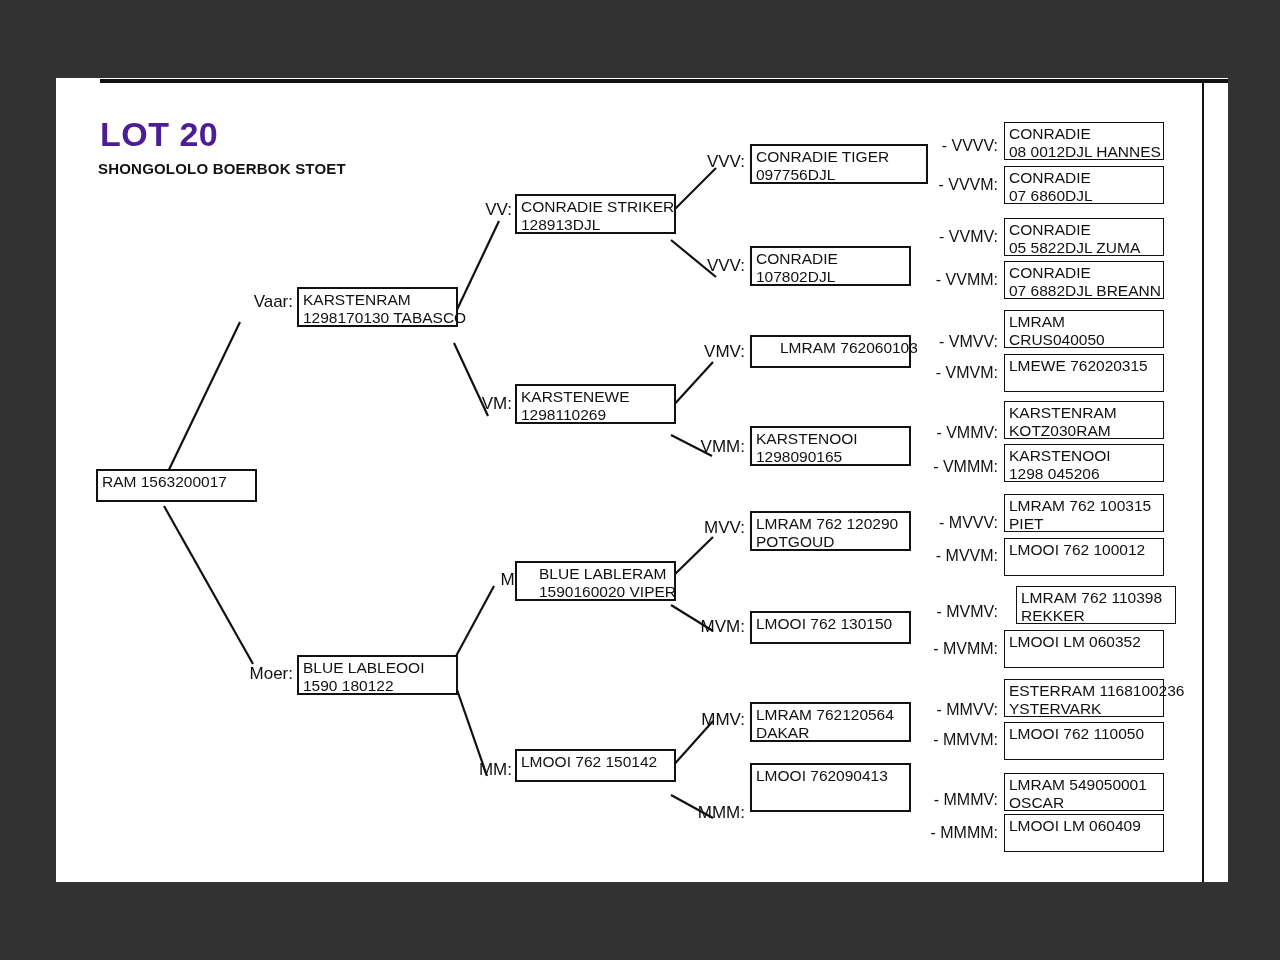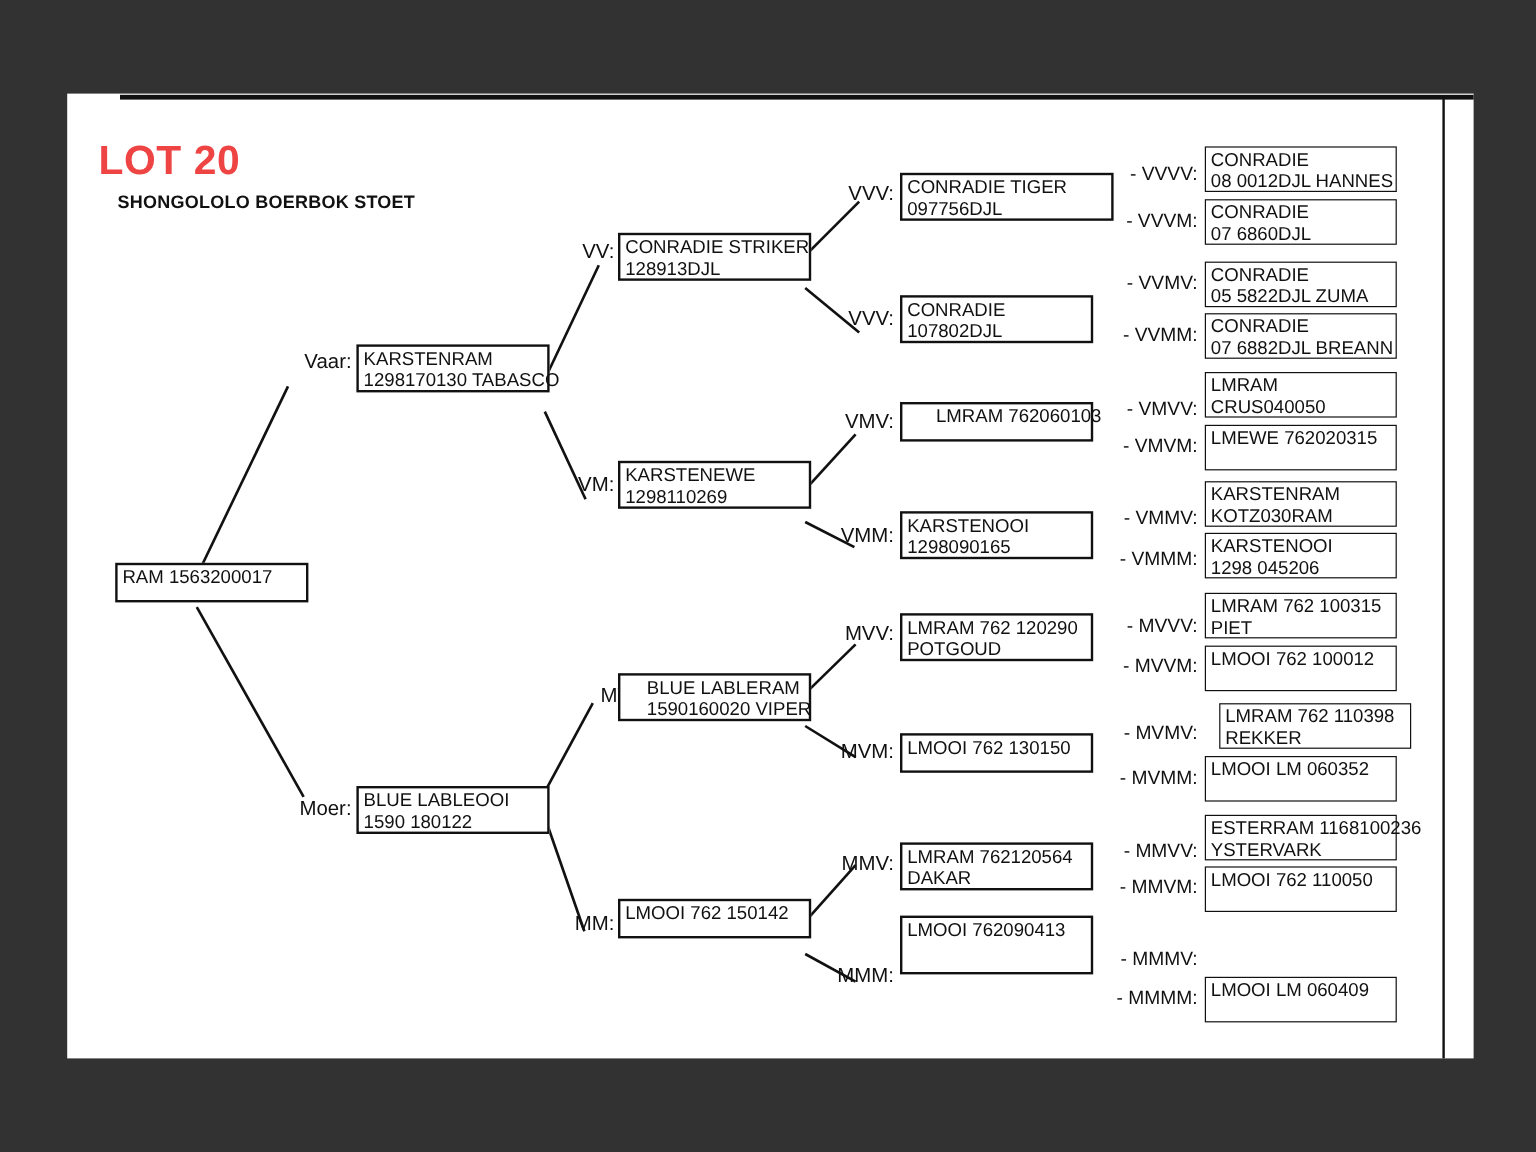--- a/index.html
+++ b/index.html
@@ -49,26 +49,26 @@
   #connectors {
     position: absolute;
     left: 0;
     top: 0;
     width: 1172px;
     height: 804px;
     pointer-events: none;
   }
   #lot-title {
     position: absolute;
-    left: 26px;
+    left: 44px;
     top: 37px;
     font-size: 34px;
     font-weight: bold;
     letter-spacing: 0.5px;
-    color: #ef4444;
+    color: #4c1d95;
     white-space: nowrap;
   }
   #lot-subtitle {
     position: absolute;
     left: 42px;
     top: 82px;
     font-size: 15px;
     font-weight: bold;
     letter-spacing: 0.2px;
     color: #111111;
@@ -234,18 +234,20 @@
     <div class="node thin" style="left:948px; top:552px; width:160px; height:38px;">LMOOI LM 060352</div>
 
     <div class="tag small" style="left:843px; top:624px; width:99px;">- MMVV:</div>
     <div class="node thin" style="left:948px; top:601px; width:160px; height:38px;">ESTERRAM 1168100236
 YSTERVARK</div>
 
     <div class="tag small" style="left:837px; top:654px; width:105px;text-align:right;">- MMVM:</div>
     <div class="node thin" style="left:948px; top:644px; width:160px; height:38px;">LMOOI 762 110050</div>
 
     <div class="tag small" style="left:837px; top:714px; width:105px;">- MMMV:</div>
+    <div class="node thin" style="left:948px; top:695px; width:160px; height:38px;">LMRAM 549050001
+OSCAR</div>
 
     <div class="tag small" style="left:831px; top:747px; width:111px;">- MMMM:</div>
     <div class="node thin" style="left:948px; top:736px; width:160px; height:38px;">LMOOI LM 060409</div>
 
   </div>
 </div>
 
 </body></html>

